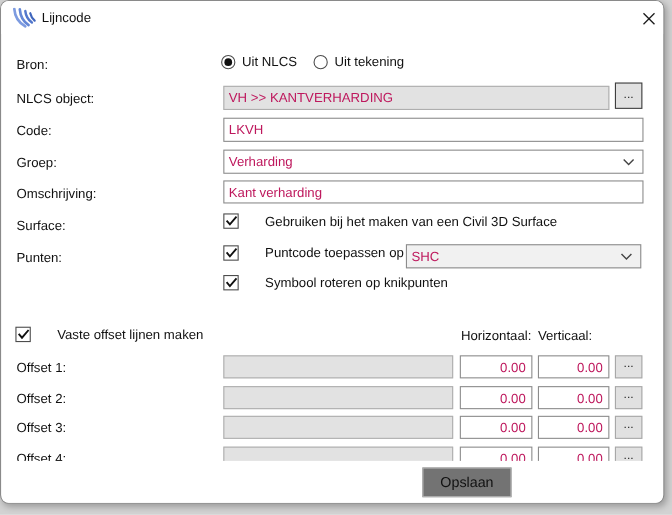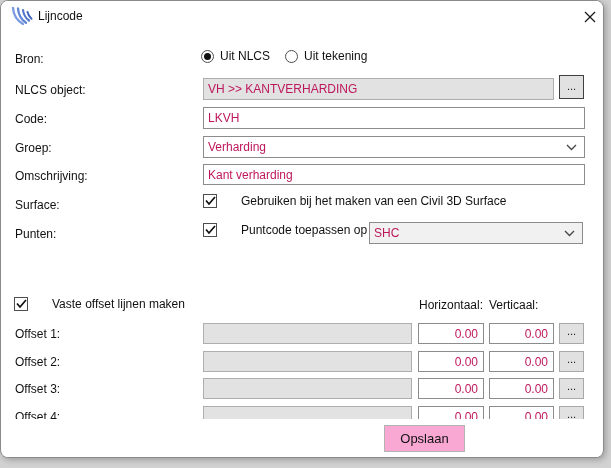--- a/index.html
+++ b/index.html
@@ -56,21 +56,21 @@
   .radio-group { position:absolute; display:flex; align-items:center; gap:15px; font-size:12px; color:#111; }
   .radio-opt { display:flex; align-items:center; gap:6px; cursor:default; }
   .radio {
     width:13px; height:13px; box-sizing:border-box; border:1px solid #4d4d4d;
     border-radius:50%; background:#fff; position:relative; flex:0 0 auto;
   }
   .radio.sel::after { content:""; position:absolute; inset:2px; background:#101010; border-radius:50%; }
   
   .footer { position:absolute; left:1px; right:1px; top:418px; height:39px; background:#fff; z-index:10; }
   .btn {
-    position:absolute; box-sizing:border-box; background:#f9a8d4;
+    position:absolute; box-sizing:border-box; background:#737373;
     border:1px solid #b3b3b3; font-size:13px; color:#111;
     font-family:inherit; cursor:pointer;
   }
 </style>
 </head>
 <body>
 
 <div class="dialog">
 
   <div class="titlebar">
@@ -137,20 +137,28 @@
       </svg>
     </span>
     <span>Puntcode toepassen op knikpunten</span>
   </div>
   <div class="field combo gray" style="left:368px; top:221px; width:214px; height:22px;">
     <span>SHC</span>
     <svg width="11" height="7" viewBox="0 0 11 7">
       <polyline points="1,1 5.5,5.5 10,1" fill="none" stroke="#444" stroke-width="1.3"></polyline>
     </svg>
   </div>
+  <div class="checkrow" style="left:202px; top:249px;">
+    <span class="checkbox">
+      <svg width="11" height="10" viewBox="0 0 11 10">
+        <polyline points="1,4.5 4,8 10,1" fill="none" stroke="#101010" stroke-width="1.7"></polyline>
+      </svg>
+    </span>
+    <span>Symbool roteren op knikpunten</span>
+  </div>
 
   <div class="checkrow" style="left:13px; top:296px;">
     <span class="checkbox">
       <svg width="11" height="10" viewBox="0 0 11 10">
         <polyline points="1,4.5 4,8 10,1" fill="none" stroke="#101010" stroke-width="1.7"></polyline>
       </svg>
     </span>
     <span>Vaste offset lijnen maken</span>
   </div>
   <span class="lbl" style="left:418px; top:297px;">Horizontaal:</span>

